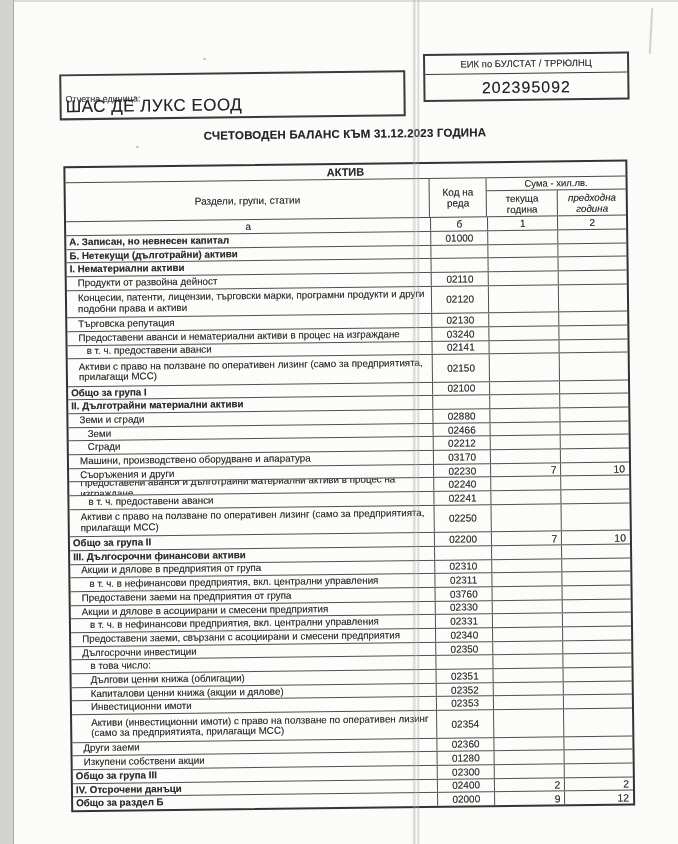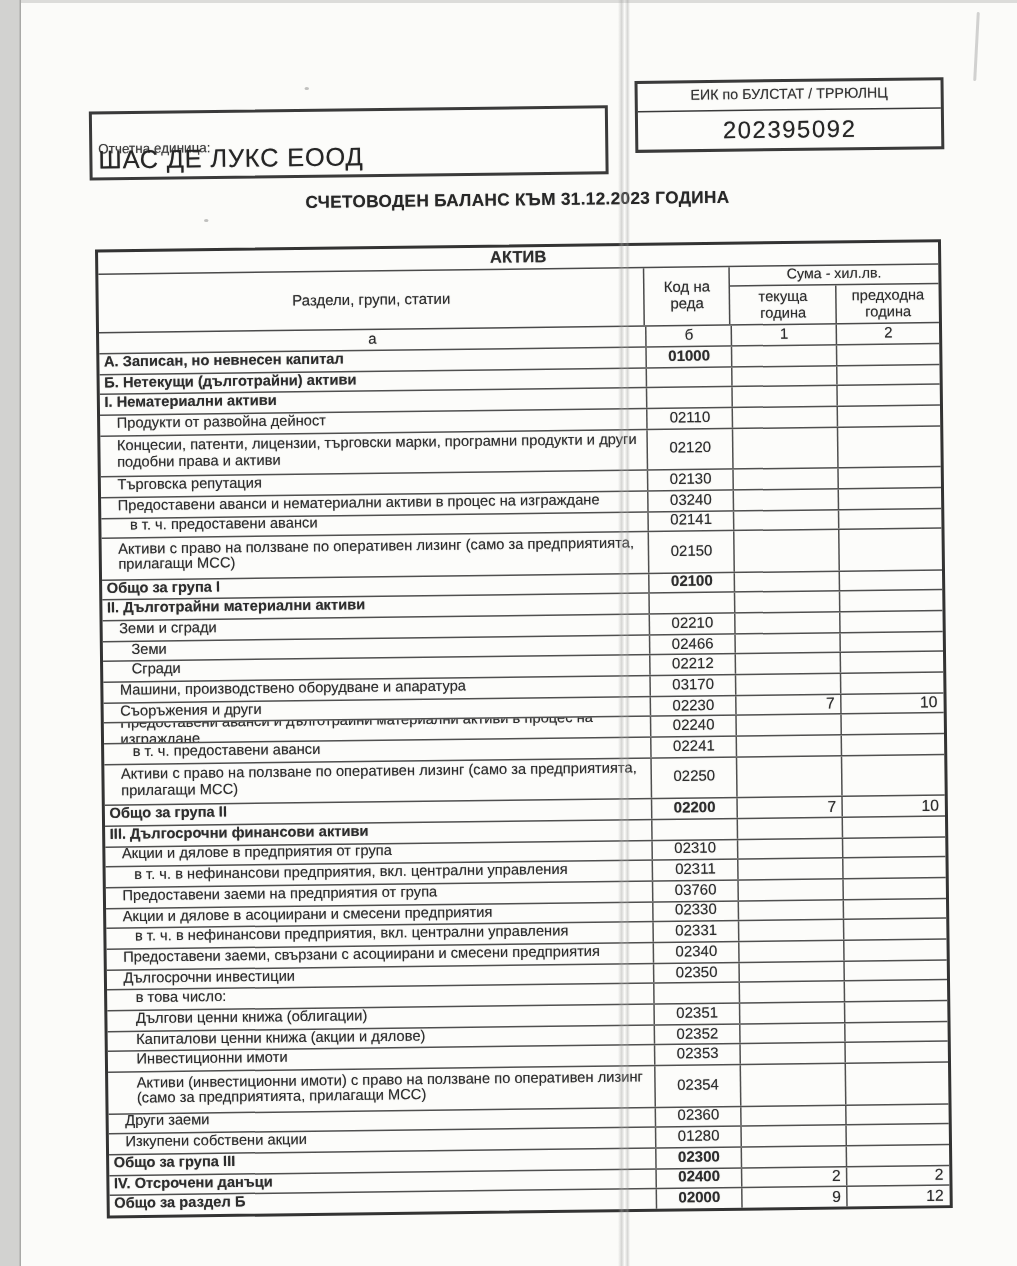--- a/index.html
+++ b/index.html
@@ -27,35 +27,35 @@
   .balance-table{position:absolute;left:67px;top:163px;width:564px;border:2px solid #333;background:#fcfcfa;box-sizing:border-box;font-size:9.8px;}
   .tr-aktiv{height:14px;line-height:14px;text-align:center;font-weight:bold;font-size:11px;border-bottom:1px solid #4a4a4a;}
   .thead{display:flex;height:38px;border-bottom:1px solid #4a4a4a;}
   .th-items{width:368px;box-sizing:border-box;border-right:1px solid #4a4a4a;display:flex;align-items:center;justify-content:center;font-size:10px;}
   .th-code{width:57px;box-sizing:border-box;border-right:1px solid #4a4a4a;display:flex;align-items:center;justify-content:center;text-align:center;font-size:10px;line-height:11.5px;padding:0 4px;}
   .th-sum-wrap{width:139px;display:flex;flex-direction:column;}
   .th-sum{height:12px;line-height:12px;text-align:center;border-bottom:1px solid #4a4a4a;font-size:9.5px;}
   .th-years{flex:1;display:flex;}
   .th-cur,.th-prev{box-sizing:border-box;display:flex;align-items:center;justify-content:center;text-align:center;font-size:9.8px;line-height:11px;padding:0 6px;}
   .th-cur{width:72px;border-right:1px solid #4a4a4a;}
-  .th-prev{width:68px;}
+  .th-prev{width:68px;font-style:italic;}
   .letters{display:flex;height:13px;line-height:13px;font-size:10px;text-align:center;}
   .letters>div{box-sizing:border-box;border-right:1px solid #4a4a4a;}
   .letters>div:last-child{border-right:none;}
   .lt-a{width:368px;}.lt-b{width:57px;}.lt-1{width:71px;}.lt-2{width:68px;}
   .row{display:flex;height:13.7px;border-top:1px solid #4f4f4f;box-sizing:border-box;}
   .row.tall{height:27.4px;}
   .row>div{box-sizing:border-box;border-right:1px solid #4f4f4f;display:flex;align-items:center;}
   .row>div:last-child{border-right:none;}
   .c-label{width:368px;line-height:10.8px;padding-left:3px;padding-right:6px;overflow:hidden;}
   .row.ind1 .c-label{padding-left:11px;}
   .row.ind2 .c-label{padding-left:19px;}
   .row.bold .c-label{font-weight:bold;}
   .c-code{width:57px;justify-content:center;font-size:10px;}
-  .row.bold .c-code{font-weight:bold;}
+  .row.bold .c-code{font-weight:normal;}
   .c-cur{width:71px;justify-content:flex-end;padding-right:4px;font-size:10.5px;}
   .c-prev{width:68px;justify-content:flex-end;padding-right:4px;font-size:10.5px;}
 </style>
 </head>
 <body>
 
 <div id="page">
   <div class="edge-strip"></div>
   <div class="speck" style="left:203px;top:58px;"></div>
   <div class="speck" style="left:136px;top:146px;"></div>
@@ -169,21 +169,21 @@
 
   <div class="row bold ind0">
     <div class="c-label">II. Дълготрайни материални активи</div>
     <div class="c-code"></div>
     <div class="c-cur"></div>
     <div class="c-prev"></div>
   </div>
 
   <div class="row ind1">
     <div class="c-label">Земи и сгради</div>
-    <div class="c-code">02210</div>
+    <div class="c-code">02880</div>
     <div class="c-cur"></div>
     <div class="c-prev"></div>
   </div>
 
   <div class="row ind2">
     <div class="c-label">Земи</div>
     <div class="c-code">02466</div>
     <div class="c-cur"></div>
     <div class="c-prev"></div>
   </div>

